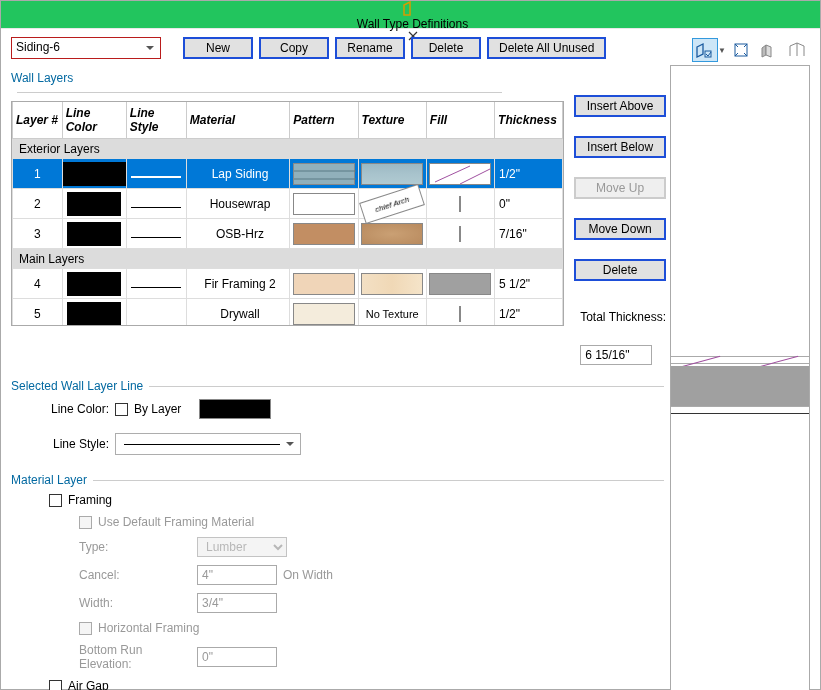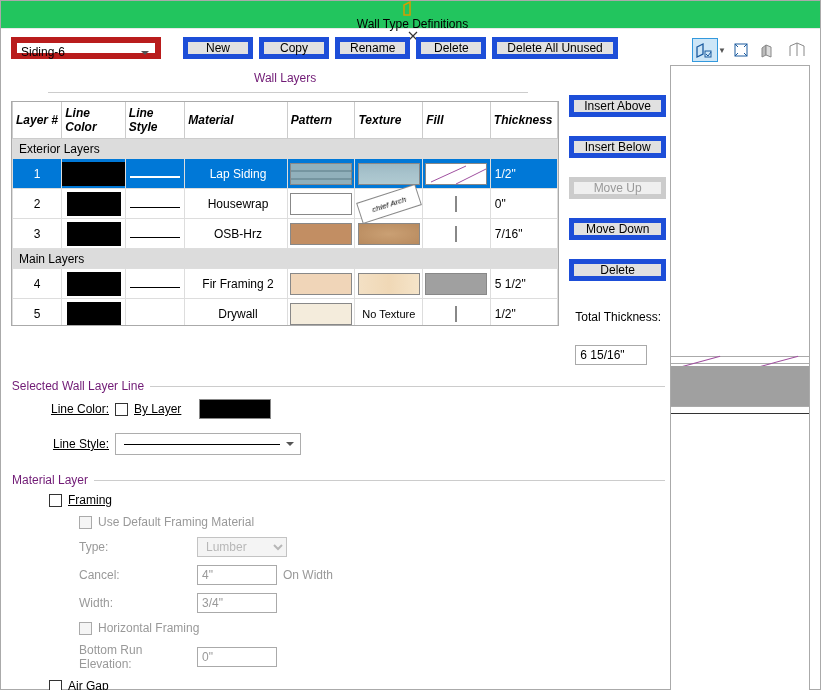--- a/index.html
+++ b/index.html
@@ -6,48 +6,48 @@
 body { margin: 0; padding: 0; background: #f0f0f0; }
 .dialog { width: 821px; height: 690px; background: #fff; border: 1px solid #aaa; position: relative; display: flex; flex-direction: column; }
 .titlebar { height: 28px; background: #22c55e; display: flex; align-items: center; padding: 0 4px 0 8px; border-bottom: 1px solid #e8e8e8; flex-direction: column; }
 .titlebar .icon { width: 16px; height: 16px; margin-right: 6px; }
 .titlebar .title { flex: 1; font-size: 12px; }
 .titlebar .close { width: 40px; height: 24px; display: flex; align-items: center; justify-content: center; cursor: pointer; }
 .main-area { flex: 1; display: flex; padding: 8px 10px 0 10px; gap: 4px; }
 .left-col { flex: 1; display: flex; flex-direction: column; }
 .right-col { width: 140px; display: flex; flex-direction: column; }
 .top-row { display: flex; gap: 6px; margin-bottom: 12px; align-items: center; }
-.dropdown { width: 150px; height: 22px; border: 6px solid #b91c1c; padding: 2px 18px 2px 4px; background: #fff; position: relative; cursor: pointer; }
+.dropdown { width: 150px; height: 22px; border: 1px solid #b91c1c; padding: 2px 18px 2px 4px; background: #fff; position: relative; cursor: pointer; }
 .dropdown::after { content: ''; position: absolute; right: 6px; top: 8px; width: 0; height: 0; border-left: 4px solid transparent; border-right: 4px solid transparent; border-top: 4px solid #555; }
-.btn { height: 22px; min-width: 70px; border: 5px solid #1d4ed8; background: #e1e1e1; padding: 0 10px; cursor: pointer; display: inline-flex; align-items: center; justify-content: center; }
+.btn { height: 22px; min-width: 70px; border: 2px solid #1d4ed8; background: #e1e1e1; padding: 0 10px; cursor: pointer; display: inline-flex; align-items: center; justify-content: center; }
 .btn.disabled { color: #999; background: #efefef; cursor: default; border-color: #ccc; }
 .btn.primary { border: 2px solid #0078d7; background: #fff; }
 .icon-btn { width: 26px; height: 24px; border: 1px solid transparent; display: inline-flex; align-items: center; justify-content: center; cursor: pointer; }
 .icon-btn.active { background: #cde6f7; border-color: #3399dd; }
-.fieldset-label { color: #701a75; margin-bottom: 2px; position: relative; text-align: center; }
+.fieldset-label { color: #0369a1; margin-bottom: 2px; position: relative; }
 .fieldset-label::after { content: ''; display: inline-block; vertical-align: middle; border-top: 1px solid #ccc; width: calc(100% - var(--lw, 70px)); margin-left: 6px; }
 .layers-table { border: 1px solid #aaa; height: 225px; overflow: auto; }
 .layers-table table { width: 100%; border-collapse: collapse; }
 .layers-table th { background: #fff; border: 1px solid #ccc; border-top: none; padding: 4px 3px; text-align: left; font-weight: bold; height: 24px; font-style: italic; }
 .layers-table td { border: 1px solid #ddd; padding: 0; height: 30px; text-align: center; vertical-align: middle; }
 .group-row td { background: #dcdcdc; text-align: left; padding: 2px 6px; font-size: 12px; height: 20px; }
 .sel-row td { background: #0078d7; color: #fff; }
 .swatch { width: 100%; height: 24px; margin: 2px auto; display: block; }
 .line-swatch-sel { width: 50px; height: 2px; background: #fff; display: inline-block; }
 .line-swatch { width: 50px; height: 1px; background: #000; display: inline-block; }
 .pattern-sw { width: 62px; height: 22px; border: 1px solid #888; display: block; margin: 0 auto; }
 .checker { background-image: repeating-conic-gradient(#999 0 25%, #ccc 0 50%); background-size: 16px 16px; width: 62px; height: 22px; border: 1px solid #888; margin: 0 auto; }
 .mat-name { text-align: left; padding-left: 4px !important; }
 .side-buttons { display: flex; flex-direction: column; gap: 19px; padding: 24px 0 0 6px; }
 .side-buttons .btn { min-width: 80px; }
 .tt-label { margin-top: 10px; padding-left: 6px; }
 .tt-input { width: 72px; height: 20px; border: 1px solid #aaa; padding: 1px 4px; margin: 2px 0 0 6px; }
 .form-row { display: flex; align-items: center; margin: 4px 0 4px 0px; gap: 6px; }
 .form-row .label { width: 120px; text-align: right; padding-right: 6px; }
-.form-row.indent { padding-left: 38px; text-decoration: underline; }
+.form-row.indent { padding-left: 38px; }
 .form-row.indent2 { padding-left: 68px; }
 .checkbox { width: 13px; height: 13px; border: 1px solid #333; background: #fff; display: inline-block; cursor: pointer; }
 .checkbox.disabled { border-color: #aaa; background: #f5f5f5; }
 .color-box { width: 72px; height: 20px; background: #000; border: 1px solid #888; display: inline-block; cursor: pointer; }
 .small-select { width: 90px; height: 20px; border: 1px solid #aaa; padding: 0 4px; background: #f0f0f0; color: #999; }
 .small-input { width: 80px; height: 20px; border: 1px solid #aaa; padding: 0 4px; color: #999; background: #fff; }
 .line-style-select { width: 186px; height: 22px; border: 1px solid #adadad; background: #fff; position: relative; cursor: pointer; display: inline-flex; align-items: center; padding: 0 20px 0 8px; }
 .line-style-select::after { content: ''; position: absolute; right: 6px; top: 8px; width: 0; height: 0; border-left: 4px solid transparent; border-right: 4px solid transparent; border-top: 4px solid #555; }
 .line-style-select .line { width: 100%; height: 1px; background: #000; }
 .preview-area { width: 140px; flex: 1; border: 1px solid #aaa; background: #fff; position: relative; }

